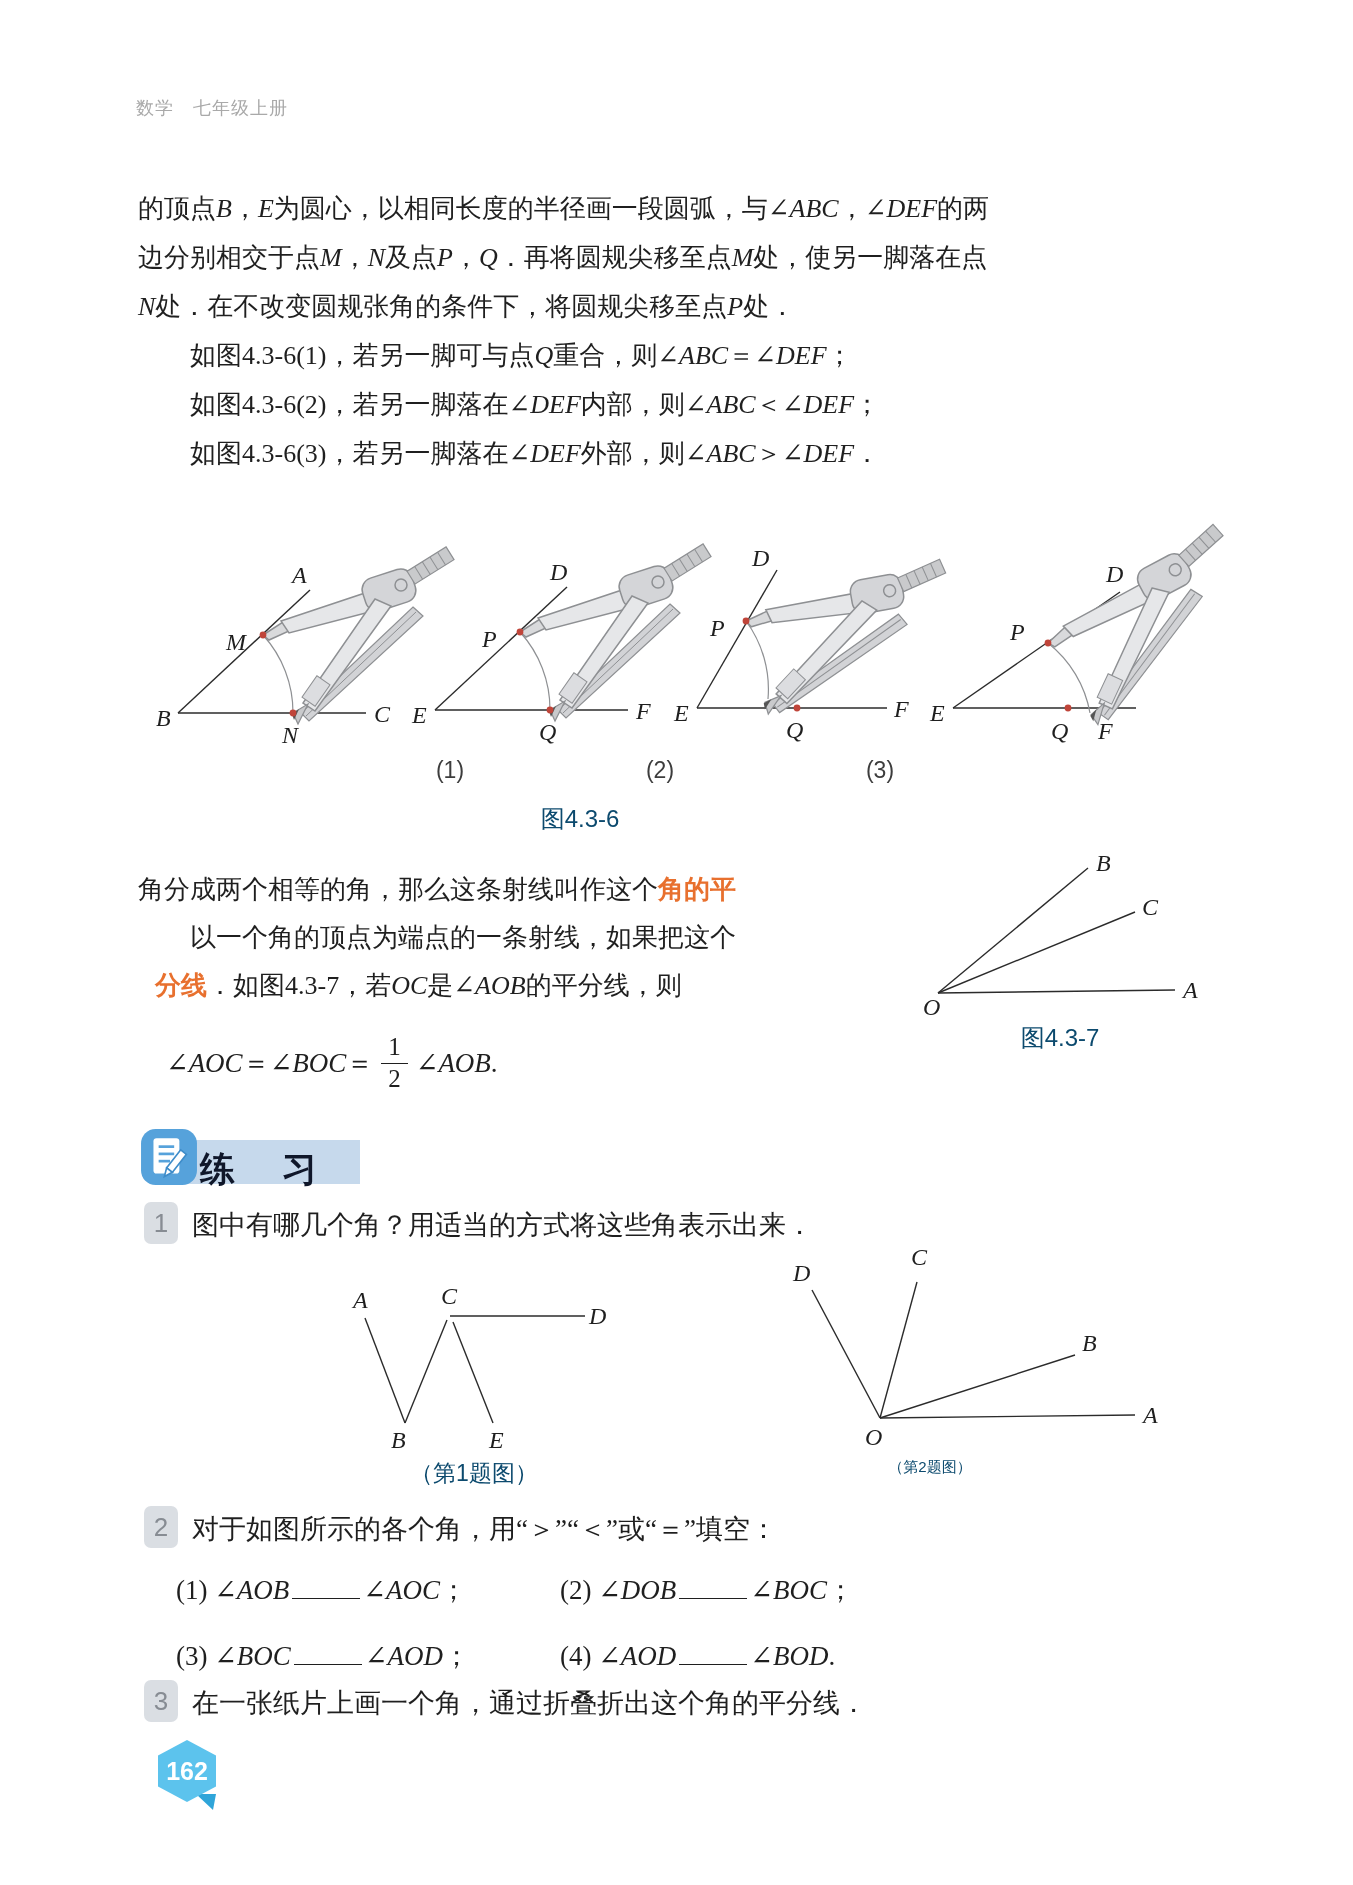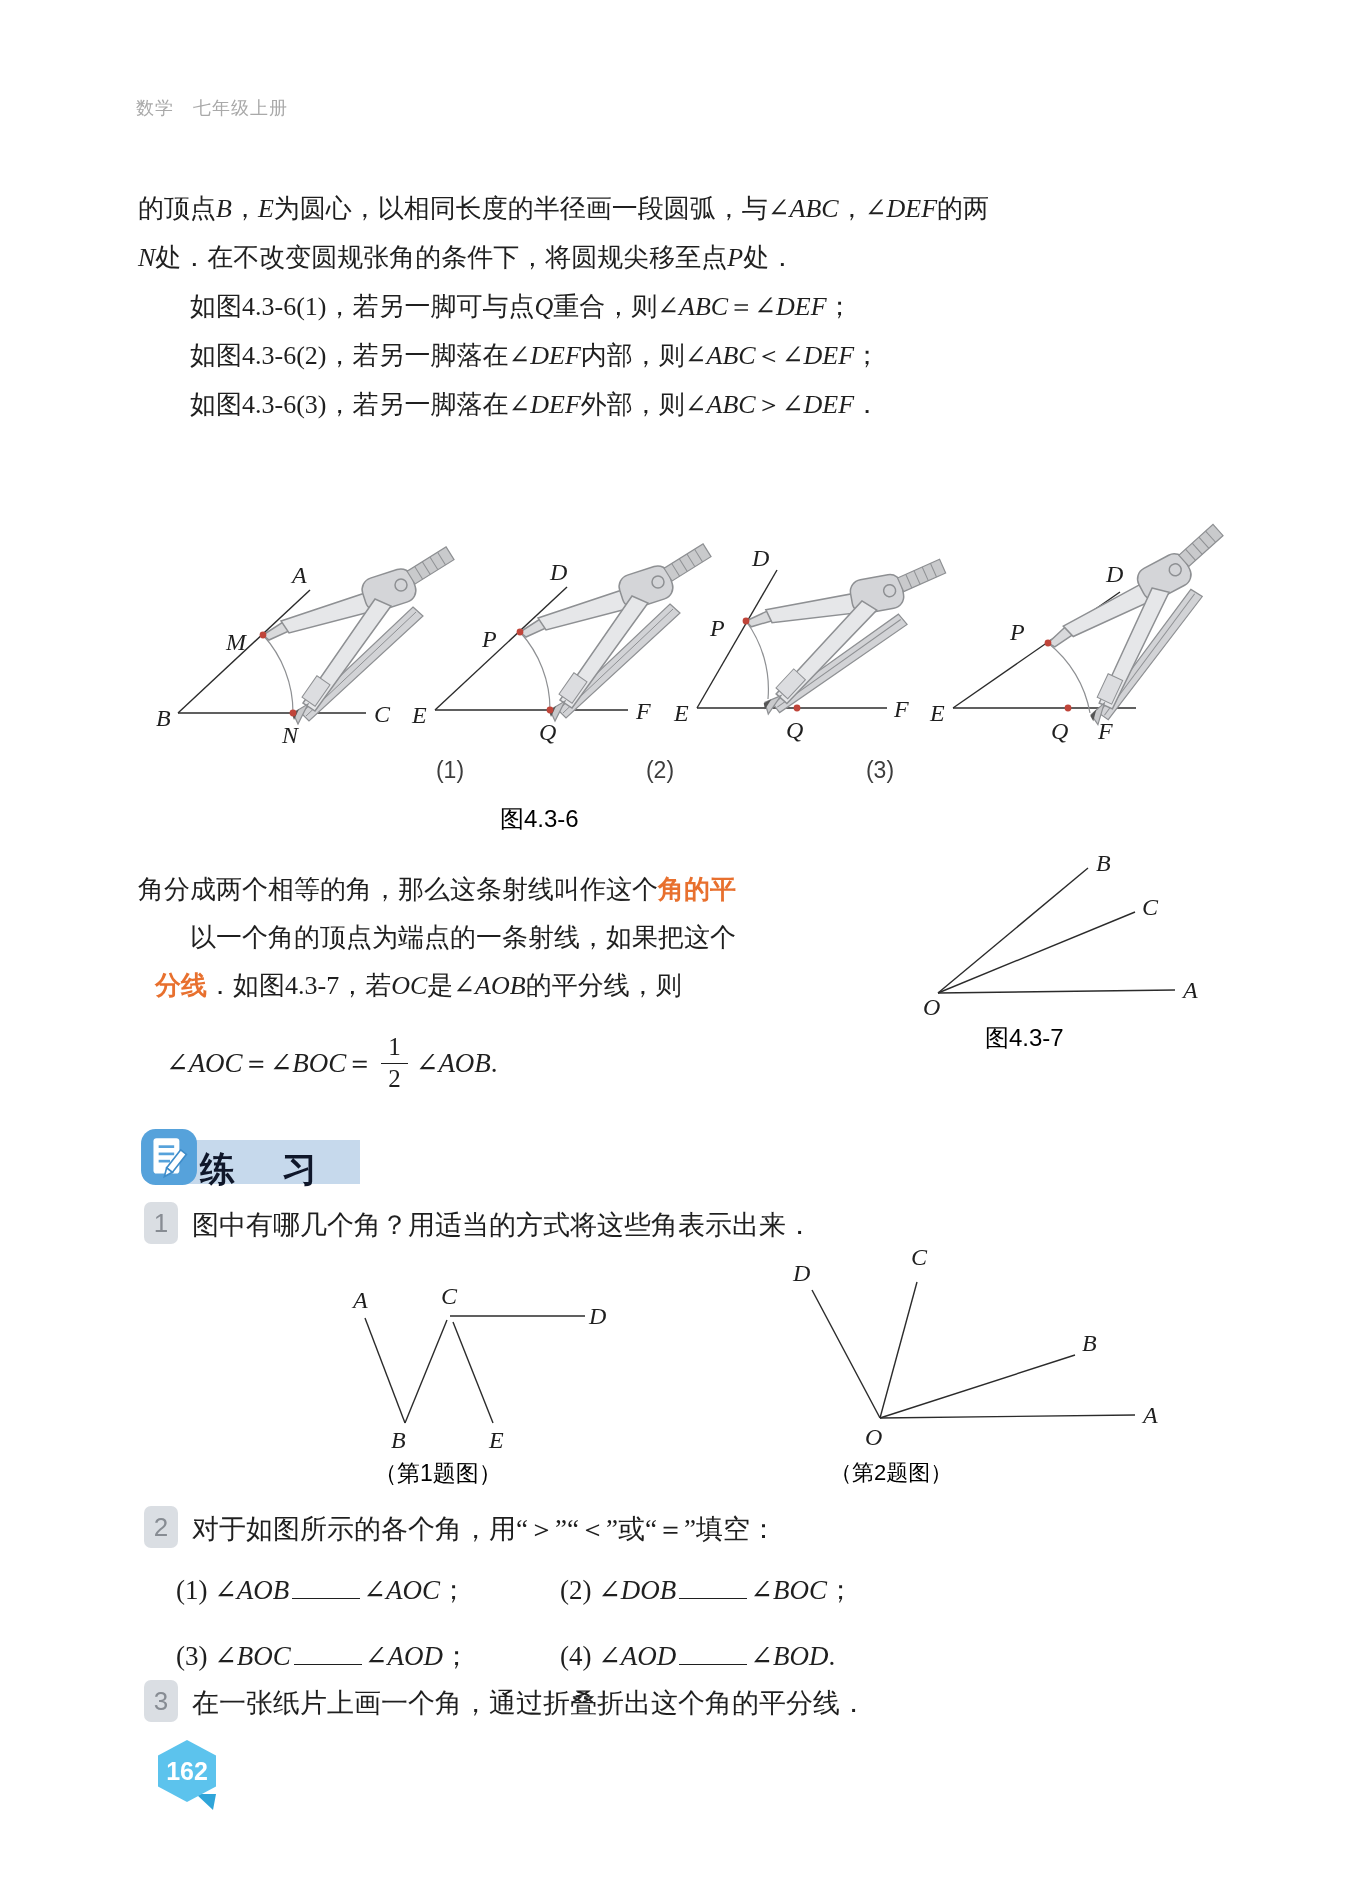--- a/index.html
+++ b/index.html
@@ -3,21 +3,21 @@
 <meta charset="utf-8">
 <style>
   html,body { margin:0; padding:0; background:#ffffff; }
   .page { position:relative; width:1353px; height:1885px; background:#fff; overflow:hidden;
           font-family:"Liberation Serif","DejaVu Serif",serif; color:#1f1f1f; }
   .abs { position:absolute; }
   .hdr { font-family:"Liberation Sans","DejaVu Sans",sans-serif; font-size:18px; color:#a9a9a9; letter-spacing:1px; }
   .cnline { font-size:26px; line-height:49px; white-space:nowrap; }
   .indent { padding-left:52px; }
   .hl { color:#E8702E; font-weight:bold; }
-  .figcap { font-family:"Liberation Sans","DejaVu Sans",sans-serif; font-size:24px; color:#000000; white-space:nowrap; }
+  .figcap { font-family:"Liberation Sans","DejaVu Sans",sans-serif; font-size:24px; color:#0c4a6e; text-align:center; white-space:nowrap; }
   .subcap { font-family:"Liberation Sans","DejaVu Sans",sans-serif; font-size:23px; color:#3d3d3d; text-align:center; }
   svg { overflow:visible; }
   svg text { font-family:"Liberation Serif","DejaVu Serif",serif; font-style:italic; font-size:24px; fill:#1f1f1f; }
   .geoline { stroke:#2b2b2b; stroke-width:1.4; }
   .arc { stroke:#8e9093; stroke-width:1.2; fill:none; }
   .rdot { fill:#c0453a; }
   .formula { display:flex; align-items:center; font-size:27px; white-space:nowrap;margin-left:28px; }
   .frac { display:inline-flex; flex-direction:column; align-items:center; font-size:25px; line-height:1.15; margin:0 8px; }
   .frac .den { border-top:1.6px solid #1f1f1f; padding:1px 7px 0 7px; }
   .frac .num { padding:0 7px 1px 7px; }
@@ -60,20 +60,21 @@
         <polygon points="30,78 45,69 35,89" fill="#c9cacc" stroke="#8e9093" stroke-width="1.2"></polygon>
         <polygon points="29,79 36,74 31,85" fill="#555"></polygon>
       </g>
     </defs>
   </svg>
 
   <div class="abs hdr" style="left:136px; top:96px;">数学　七年级上册</div>
 
   <div class="abs" style="left:138px; top:184px; width:1100px;">
     <div class="cnline">的顶点<i>B</i>，<i>E</i>为圆心，以相同长度的半径画一段圆弧，与∠<i>ABC</i>，∠<i>DEF</i>的两</div>
+    <div class="cnline">边分别相交于点<i>M</i>，<i>N</i>及点<i>P</i>，<i>Q</i>．再将圆规尖移至点<i>M</i>处，使另一脚落在点</div>
     <div class="cnline"><i>N</i>处．在不改变圆规张角的条件下，将圆规尖移至点<i>P</i>处．</div>
     <div class="cnline indent">如图4.3-6(1)，若另一脚可与点<i>Q</i>重合，则∠<i>ABC</i>＝∠<i>DEF</i>；</div>
     <div class="cnline indent">如图4.3-6(2)，若另一脚落在∠<i>DEF</i>内部，则∠<i>ABC</i>＜∠<i>DEF</i>；</div>
     <div class="cnline indent">如图4.3-6(3)，若另一脚落在∠<i>DEF</i>外部，则∠<i>ABC</i>＞∠<i>DEF</i>．</div>
   </div>
 
   <svg class="abs" style="left:146px; top:543px;" width="320" height="215" viewBox="-12 -10 320 215">
     <line class="geoline" x1="20" y1="160" x2="208" y2="160"></line>
     <line class="geoline" x1="20" y1="160" x2="152" y2="37"></line>
     <path class="arc" d="M 105 82 A 115 115 0 0 1 135 160"></path>
@@ -193,21 +194,21 @@
     <line class="geoline" x1="115" y1="175" x2="370" y2="172"></line>
     <line class="geoline" x1="115" y1="175" x2="310" y2="112"></line>
     <line class="geoline" x1="115" y1="175" x2="152" y2="39"></line>
     <line class="geoline" x1="115" y1="175" x2="47" y2="47"></line>
     <text x="100" y="202">O</text>
     <text x="378" y="180">A</text>
     <text x="317" y="108">B</text>
     <text x="146" y="22">C</text>
     <text x="28" y="38">D</text>
   </svg>
-  <div class="abs figcap" style="left:830px; top:1458px; width:200px; font-size:22px;">（第2题图）</div>
+  <div class="abs figcap" style="left:830px; top:1458px; width:200px; font-size:15px;">（第2题图）</div>
 
   <div class="abs numbadge" style="left:144px; top:1506px;">2</div>
   <div class="abs ptext" style="left:192px; top:1507px;">对于如图所示的各个角，用“＞”“＜”或“＝”填空：</div>
 
   <div class="abs ptext" style="left:176px; top:1568px;"><span>(1)</span>&nbsp;<span>∠<i>AOB</i></span><span class="blank"></span><span>∠<i>AOC</i>；</span></div>
   <div class="abs ptext" style="left:560px; top:1568px;"><span>(2)</span>&nbsp;<span>∠<i>DOB</i></span><span class="blank"></span><span>∠<i>BOC</i>；</span></div>
   <div class="abs ptext" style="left:176px; top:1634px;"><span>(3)</span>&nbsp;<span>∠<i>BOC</i></span><span class="blank"></span><span>∠<i>AOD</i>；</span></div>
   <div class="abs ptext" style="left:560px; top:1634px;"><span>(4)</span>&nbsp;<span>∠<i>AOD</i></span><span class="blank"></span><span>∠<i>BOD</i>.</span></div>
 
   <div class="abs numbadge" style="left:144px; top:1680px;">3</div>

